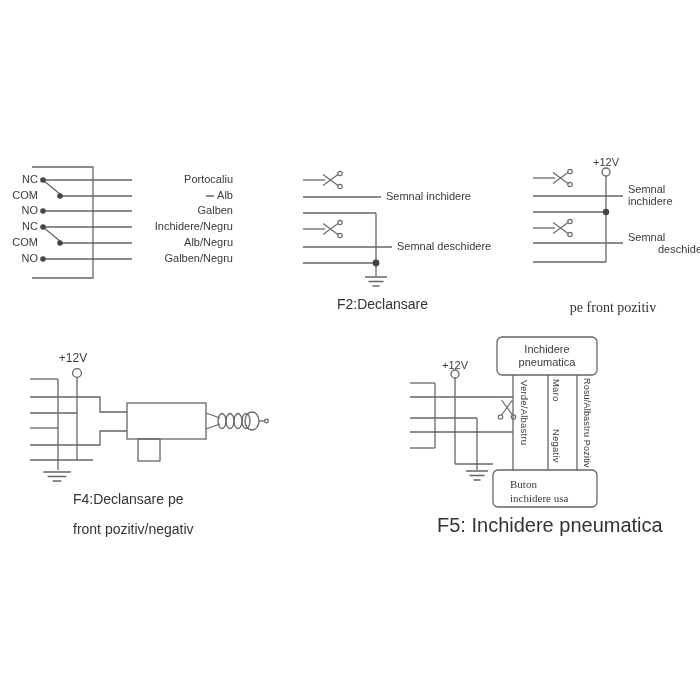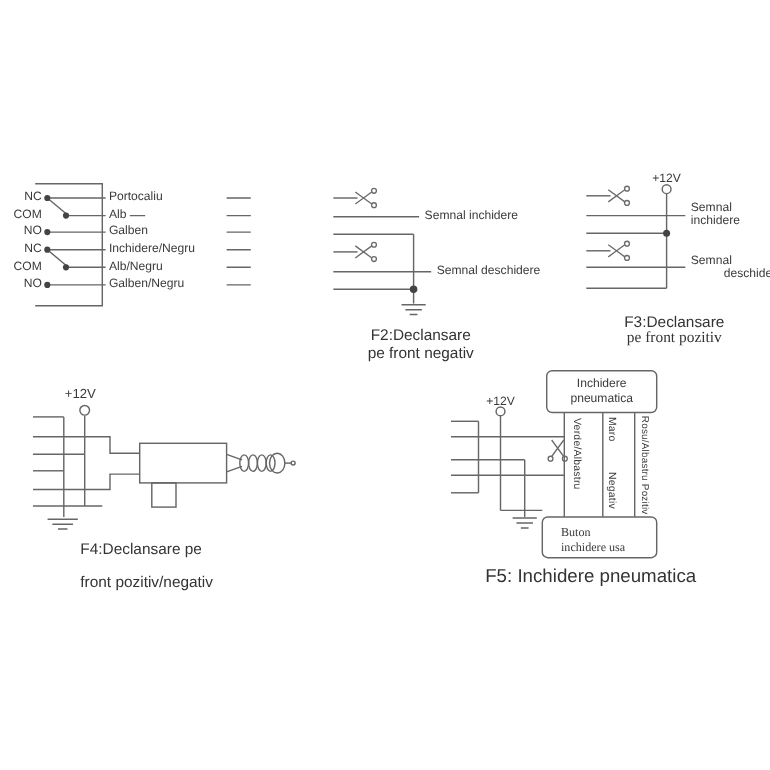--- a/index.html
+++ b/index.html
@@ -3,21 +3,21 @@
 <meta charset="utf-8">
 <style>
   html,body{margin:0;padding:0;background:#ffffff;}
   .canvas{
     position:relative;width:700px;height:700px;background:#fff;
     font-family:"Liberation Sans", sans-serif;color:#3a3a3a;overflow:hidden;
   }
   .canvas svg{position:absolute;left:0;top:0;}
   .lbl{position:absolute;white-space:nowrap;color:#3a3a3a;}
   .t-label{font-size:11px;width:34px;text-align:right;}
-  .w-label{font-size:11px;width:140px;text-align:left;}
+  .w-label{font-size:11px;width:140px;text-align:right;}
   .w-label span{background:#fff;padding:0 3px;}
   .sig-label{font-size:11px;}
   .supply{font-size:11px;text-align:center;width:40px;}
   .caption{font-size:14px;color:#333;}
   .center{text-align:center;}
   .rot{font-size:9.5px;transform:rotate(90deg);transform-origin:0 0;letter-spacing:0.2px;}
   .boxtext{font-size:11px;line-height:13px;}
 </style>
 </head>
 <body>
@@ -140,42 +140,40 @@
   <div class="lbl w-label" style="left:96px;top:189px;"><span>Alb</span></div>
   <div class="lbl w-label" style="left:96px;top:204px;"><span>Galben</span></div>
   <div class="lbl w-label" style="left:96px;top:220px;"><span>Inchidere/Negru</span></div>
   <div class="lbl w-label" style="left:96px;top:236px;"><span>Alb/Negru</span></div>
   <div class="lbl w-label" style="left:96px;top:252px;"><span>Galben/Negru</span></div>
 
 
   <div class="lbl sig-label" style="left:386px;top:190px;">Semnal inchidere</div>
   <div class="lbl sig-label" style="left:397px;top:240px;">Semnal deschidere</div>
   <div class="lbl caption center" style="left:310px;top:296px;width:145px;">F2:Declansare</div>
-  <div class="lbl caption center" style="left:310px;top:312px;width:145px;">pe front negativ</div>
 
   <div class="lbl supply" style="left:586px;top:156px;">+12V</div>
   <div class="lbl sig-label" style="left:628px;top:183px;">Semnal</div>
   <div class="lbl sig-label" style="left:628px;top:195px;">inchidere</div>
   <div class="lbl sig-label" style="left:628px;top:231px;">Semnal</div>
   <div class="lbl sig-label" style="left:628px;top:243px;margin-left:30px;">deschidere</div>
-  <div class="lbl caption center" style="left:540px;top:284px;width:146px;">F3:Declansare</div>
   <div class="lbl caption center" style="left:540px;top:300px;width:146px;font-family:Liberation Serif, serif;">pe front pozitiv</div>
 
   <div class="lbl supply" style="left:53px;top:351px;font-size:12px;">+12V</div>
   <div class="lbl caption" style="left:73px;top:491px;">F4:Declansare pe</div>
   <div class="lbl caption" style="left:73px;top:521px;">front pozitiv/negativ</div>
 
   <div class="lbl supply" style="left:435px;top:359px;">+12V</div>
   <div class="lbl boxtext center" style="left:497px;top:343px;width:100px;">
     <div>Inchidere</div>
     <div>pneumatica</div>
   </div>
   <div class="lbl boxtext" style="left:510px;top:477px;line-height:14px;font-family:Liberation Serif, serif;">
     <div>Buton</div>
     <div>inchidere usa</div>
   </div>
   <div class="lbl rot" style="left:530px;top:380px;">Verde/Albastru</div>
   <div class="lbl rot" style="left:562px;top:379px;">Maro</div>
   <div class="lbl rot" style="left:562px;top:429px;">Negativ</div>
   <div class="lbl rot" style="left:592px;top:378px;font-size:9px;">Rosu/Albastru Pozitiv</div>
-  <div class="lbl caption center" style="left:437px;top:514px;width:200px;font-size:17px;">F5: Inchidere pneumatica</div>
+  <div class="lbl caption center" style="left:437px;top:514px;width:200px;font-size:20px;">F5: Inchidere pneumatica</div>
 
 </div>
 
 </body></html>

